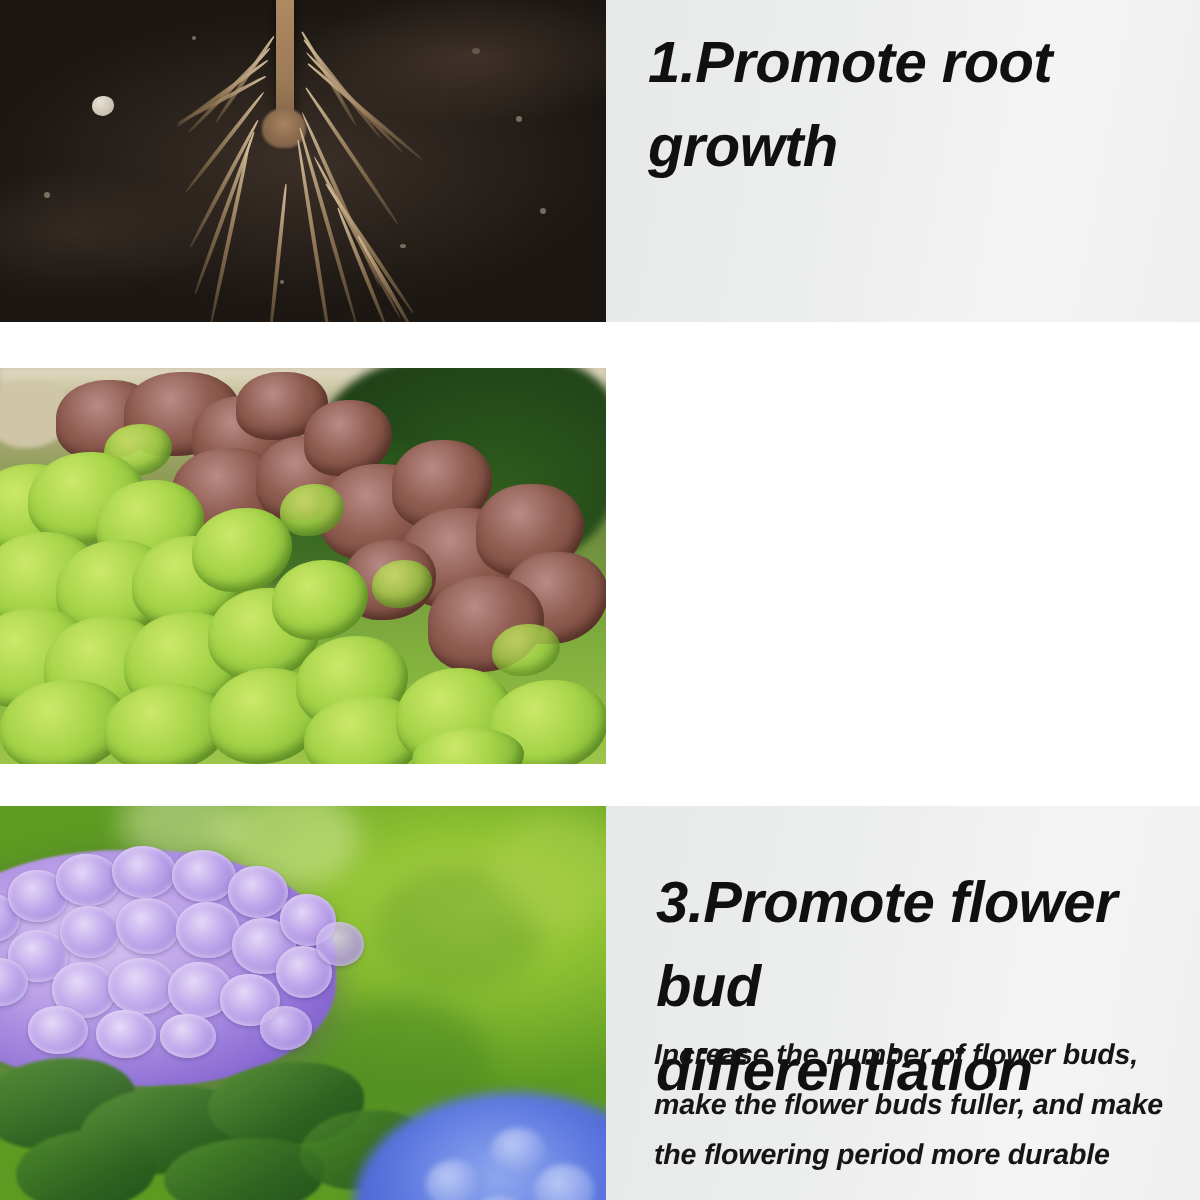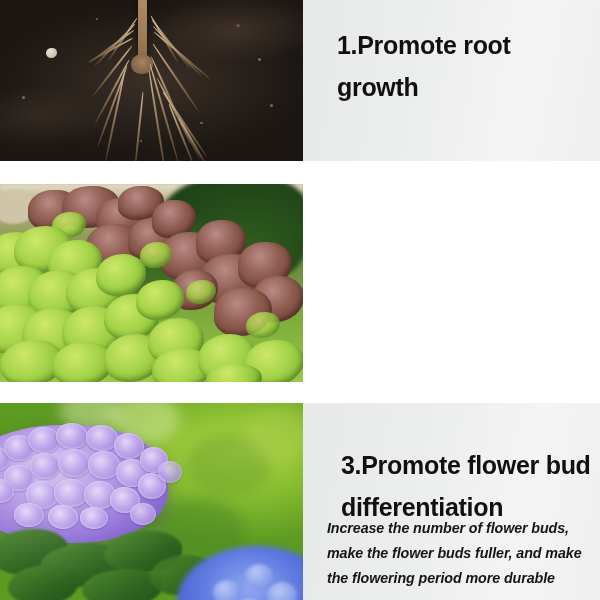--- a/index.html
+++ b/index.html
@@ -38,23 +38,24 @@
   .panel-text {
     position: relative;
     flex: 1 1 auto;
     background: linear-gradient(100deg, #e7e8e8 0%, #eceded 38%, #f4f4f4 72%, #efefef 100%);
     overflow: hidden;
   }
 
   
   .heading {
     position: absolute;
-    margin: 16px;
+    margin: 3px;
+    font-style: italic;
     font-weight: 700;
-    font-size: 25px;
+    font-size: 29px;
     line-height: 42px;
     letter-spacing: -0.3px;
     color: #101010;
     white-space: pre-line;
   }
   .body-copy {
     position: absolute;
     margin: 0;
     font-style: italic;
     font-weight: 600;

